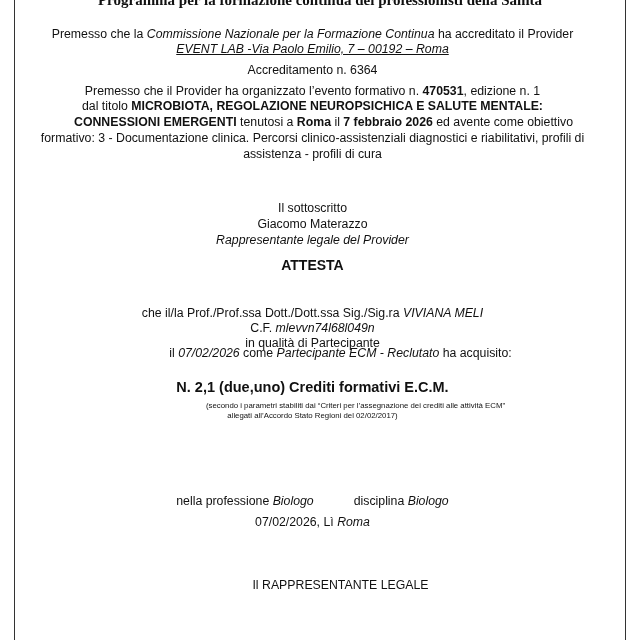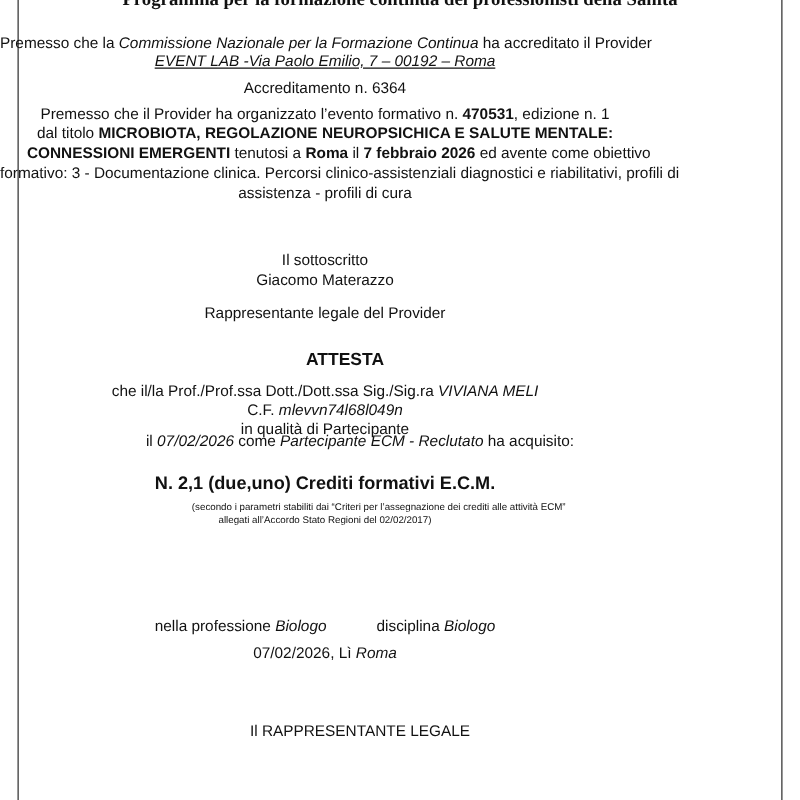--- a/index.html
+++ b/index.html
@@ -1,19 +1,19 @@
 <!DOCTYPE html>
 <html><head>
   <meta charset="utf-8">
   <style>
     html, body { margin: 0; padding: 0; background: #ffffff; }
     body { width: 640px; height: 640px; overflow: hidden; position: relative; font-family: "Liberation Sans", sans-serif; color: #111; }
     .frame { position: absolute; left: 14px; top: -10px; width: 610px; height: 700px; border-left: 1.5px solid #333; border-right: 1.5px solid #333; }
     .title { position: absolute; left: 0; width: 640px; top: -8px; text-align: center; font-family: "Liberation Serif", serif; font-weight: bold; font-size: 15px; color: #111; white-space: nowrap; }
-    .line { position: absolute; left: 0; width: 520px; text-align: center; font-size: 12.3px; line-height: 15px; white-space: nowrap; }
+    .line { position: absolute; left: 0; width: 625px; text-align: center; font-size: 12.3px; line-height: 15px; white-space: nowrap; }
     .ital { font-style: italic; }
     .bold { font-weight: bold; }
     .attesta { font-weight: bold; font-size: 14px; }
     .credits { font-weight: bold; font-size: 14.5px; }
     .small { font-size: 7.8px; line-height: 10px; }
     .gap { display: inline-block; width: 40px; }
   </style>
 </head>
 <body>
 
@@ -26,23 +26,23 @@
 <div class="line" style="top:63px;">Accreditamento n. 6364</div>
 
 <div class="line" style="top:84px;"><span>Premesso che il Provider ha organizzato l’evento formativo n. </span><span class="bold">470531</span><span>, edizione n. 1</span></div>
 <div class="line" style="top:99px;"><span>dal titolo </span><span class="bold">MICROBIOTA, REGOLAZIONE NEUROPSICHICA E SALUTE MENTALE:</span></div>
 <div class="line" style="top:115px;margin-left:11px;"><span class="bold">CONNESSIONI EMERGENTI</span><span> tenutosi a </span><span class="bold">Roma</span><span> il </span><span class="bold">7 febbraio 2026</span><span> ed avente come obiettivo</span></div>
 <div class="line" style="top:131px;">formativo: 3 - Documentazione clinica. Percorsi clinico-assistenziali diagnostici e riabilitativi, profili di</div>
 <div class="line" style="top:147px;">assistenza - profili di cura</div>
 
 <div class="line" style="top:201px;">Il sottoscritto</div>
 <div class="line" style="top:217px;">Giacomo Materazzo</div>
-<div class="line" style="top:243px;">Rappresentante legale del Provider</div>
+<div class="line" style="top:233px;font-style:italic;">Rappresentante legale del Provider</div>
 
-<div class="line attesta" style="top:280px;padding-left:16px;">ATTESTA</div>
+<div class="line attesta" style="top:258px;">ATTESTA</div>
 
 <div class="line" style="top:306px;"><span>che il/la Prof./Prof.ssa Dott./Dott.ssa Sig./Sig.ra </span><span class="ital">VIVIANA MELI</span></div>
 <div class="line" style="top:321px;"><span>C.F. </span><span class="ital">mlevvn74l68l049n</span></div>
 <div class="line" style="top:336px;">in qualità di Partecipante</div>
 <div class="line" style="top:346px;padding-left:28px;"><span>il </span><span class="ital">07/02/2026</span><span> come </span><span class="ital">Partecipante ECM - Reclutato</span><span> ha acquisito:</span></div>
 
 <div class="line credits" style="top:380px;">N. 2,1 (due,uno) Crediti formativi E.C.M.</div>
 <div class="line small" style="top:401px;margin-left:43px;">(secondo i parametri stabiliti dai “Criteri per l’assegnazione dei crediti alle attività ECM”</div>
 <div class="line small" style="top:411px;">allegati all’Accordo Stato Regioni del 02/02/2017)</div>
 

